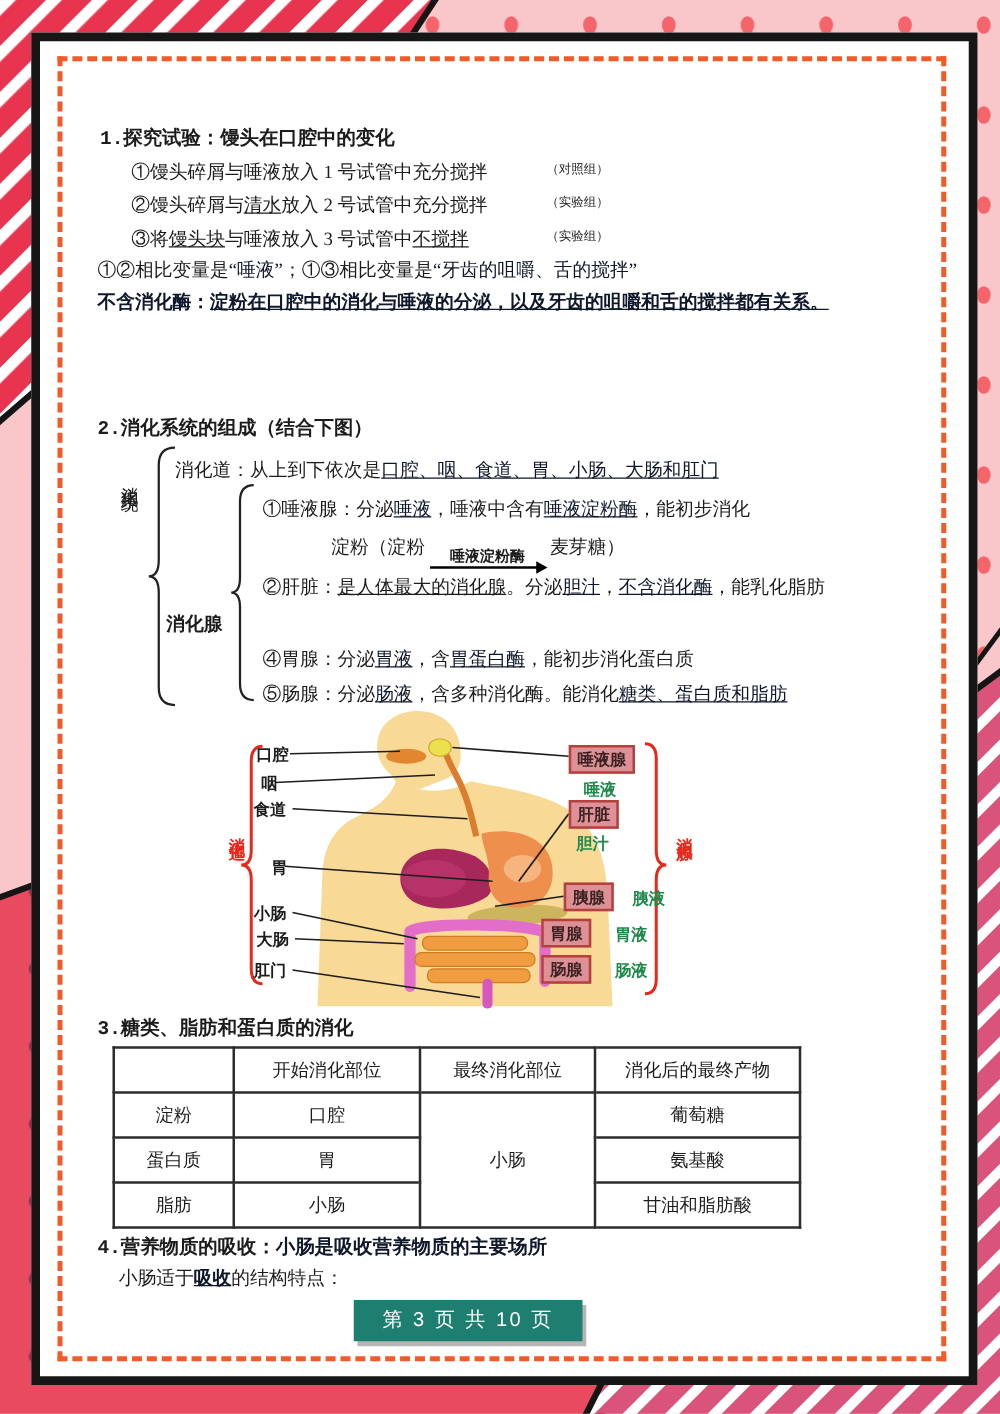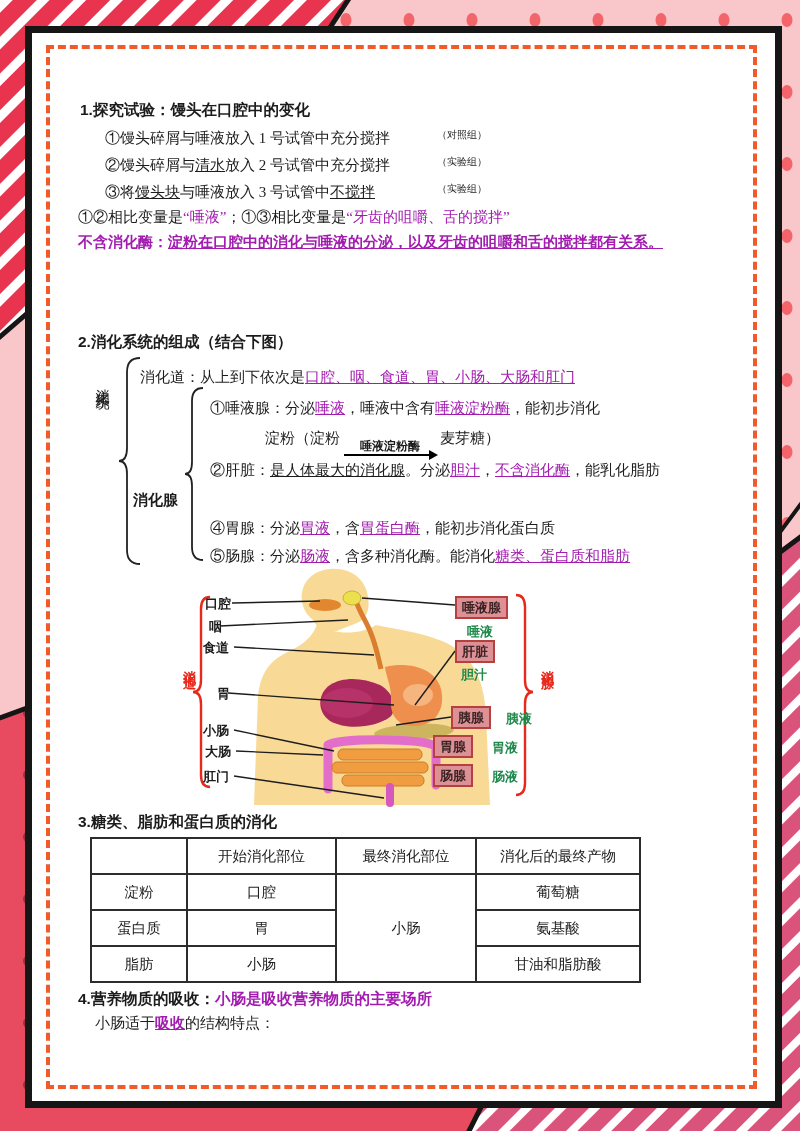--- a/index.html
+++ b/index.html
@@ -8,22 +8,22 @@
   .abs{position:absolute;}
   
   #bg{position:absolute;left:0;top:0;}
   
   #page{position:absolute;left:25px;top:26px;width:757px;height:1082px;
         background:#ffffff;border:7px solid #161616;box-sizing:border-box;}
   #dashed{position:absolute;left:14px;top:12px;right:18px;bottom:12px;
           border:4px dashed #f15a29;}
   
   .t15{font-size:15px;line-height:21px;white-space:nowrap;}
-  .title{font-family:Liberation Sans, sans-serif;font-weight:700;font-size:15.5px;white-space:nowrap;}
-  .red{color:#a21caf;}
+  .title{font-family:Liberation Mono, monospace;font-weight:700;font-size:15.5px;white-space:nowrap;}
+  .red{color:#0f172a;}
   .u{text-decoration:underline;}
   .b{font-weight:700;}
   .note{font-size:10px;white-space:nowrap;}
   .vtext{writing-mode:vertical-rl;text-orientation:upright;letter-spacing:2px;font-size:14px;white-space:nowrap;}
   
   .rx{display:inline-flex;flex-direction:column;align-items:center;vertical-align:-7px;margin:0 4px;}
   .rx .en{font-size:12px;font-weight:700;line-height:13px;white-space:nowrap;}
   .rx .ln{position:relative;width:92px;height:2px;background:#000;margin-top:1px;}
   .rx .ln::after{content:'';position:absolute;right:-2px;top:-4px;width:0;height:0;
      border-left:9px solid #000;border-top:5px solid transparent;border-bottom:5px solid transparent;}
@@ -205,13 +205,14 @@
       <td>脂肪</td>
       <td>小肠</td>
       <td>甘油和脂肪酸</td>
     </tr>
   </tbody>
     </table>
 
   <div class="abs t15 title" style="left:46px;top:955px;"><span class="b">4.营养物质的吸收：</span><span class="red b">小肠是吸收营养物质的主要场所</span></div>
   <div class="abs t15" style="left:63px;top:980px;"><span>小肠适于</span><span class="red b u">吸收</span><span>的结构特点：</span></div>
 
+  <div id="footer-badge">第 3 页 共 10 页</div>
 </div>
 
 </body></html>

